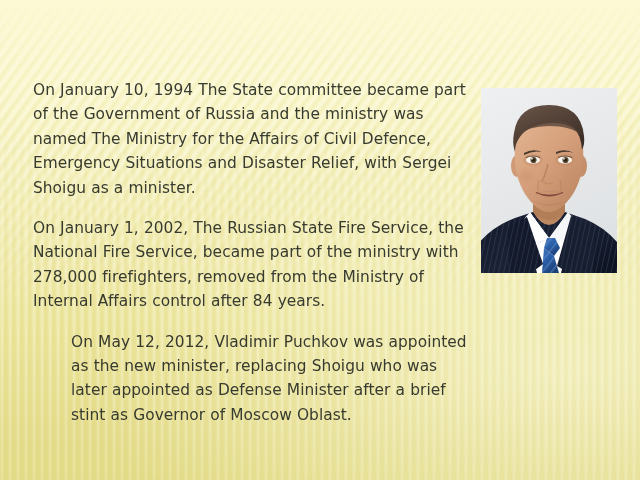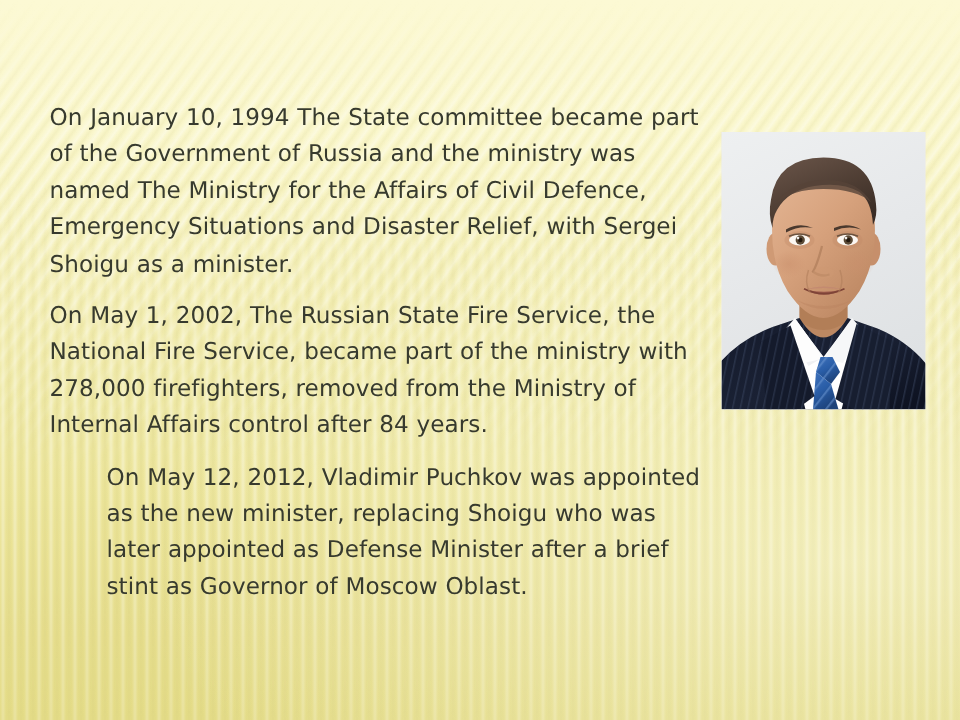--- a/index.html
+++ b/index.html
@@ -71,21 +71,21 @@
   }
 
   #body-text {
     position: absolute;
     left: 33px;
     top: 62px;
     width: 440px;
   }
 
   .para {
-    margin: 4px 0 10px 0;
+    margin: 16px 0 10px 0;
     font-size: 15.4px;
     line-height: 24.4px;
     color: #373a2e;
     letter-spacing: 0.05px;
     word-spacing: 0.2px;
   }
   .para:last-child { margin-bottom: 0; padding-left: 38px; }
 
   
   #portrait {
@@ -103,21 +103,21 @@
 <body>
 
 <div id="slide">
 
   <div id="tex-diag"></div>
   <div id="tex-vert"></div>
   <div id="tex-glow"></div>
 
   <div id="body-text">
     <p class="para">On January 10, 1994 The State committee became part of the Government of Russia and the ministry was named The Ministry for the Affairs of Civil Defence, Emergency Situations and Disaster Relief, with Sergei Shoigu as a minister.</p>
-    <p class="para">On May 1, 2002, The Russian State Fire Service, the National Fire Service, became part of the ministry with 278,000 firefighters, removed from the Ministry of Internal Affairs control after 84 years.</p>
+    <p class="para">On January 1, 2002, The Russian State Fire Service, the National Fire Service, became part of the ministry with 278,000 firefighters, removed from the Ministry of Internal Affairs control after 84 years.</p>
     <p class="para">On May 12, 2012, Vladimir Puchkov was appointed as the new minister, replacing Shoigu who was later appointed as Defense Minister after a brief stint as Governor of Moscow Oblast.</p>
   </div>
 
   <div id="portrait">
     <svg width="136" height="185" viewBox="0 0 136 185" xmlns="http://www.w3.org/2000/svg" aria-hidden="true">
       <defs>
         <linearGradient id="backdropG" x1="0" y1="0" x2="0.35" y2="1">
           <stop offset="0%" stop-color="#eef0f1"></stop>
           <stop offset="55%" stop-color="#e6e8ea"></stop>
           <stop offset="100%" stop-color="#dfe2e4"></stop>

